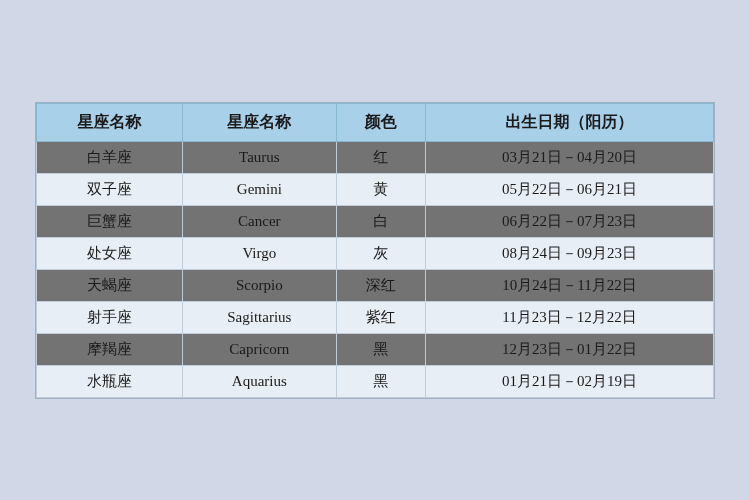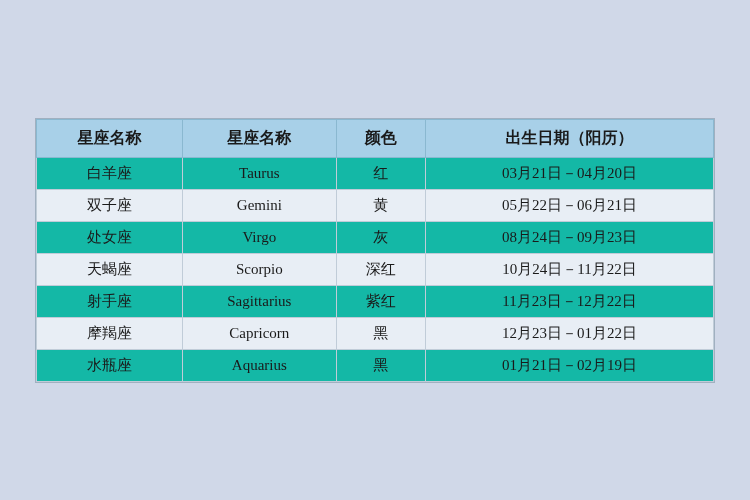--- a/index.html
+++ b/index.html
@@ -33,21 +33,21 @@
       background-color: #a8d0e8;
       color: #1a1a1a;
       font-weight: bold;
       font-size: 16px;
       padding: 8px 6px;
       border: 1px solid #8ab8d0;
       text-align: center;
     }
 
     td {
-      background-color: #14b8a6;
+      background-color: #737373;
       color: #1a1a1a;
       font-size: 15px;
       padding: 6px 8px;
       border: 1px solid #c0ccd8;
       text-align: center;
     }
 
     tr:nth-child(even) td {
       background-color: #e8eef5;
     }
@@ -72,20 +72,26 @@
           <td>红</td>
           <td>03月21日－04月20日</td>
         </tr>
         <tr>
           <td>双子座</td>
           <td>Gemini</td>
           <td>黄</td>
           <td>05月22日－06月21日</td>
         </tr>
         <tr>
+          <td>巨蟹座</td>
+          <td>Cancer</td>
+          <td>白</td>
+          <td>06月22日－07月23日</td>
+        </tr>
+        <tr>
           <td>处女座</td>
           <td>Virgo</td>
           <td>灰</td>
           <td>08月24日－09月23日</td>
         </tr>
         <tr>
           <td>天蝎座</td>
           <td>Scorpio</td>
           <td>深红</td>
           <td>10月24日－11月22日</td>

